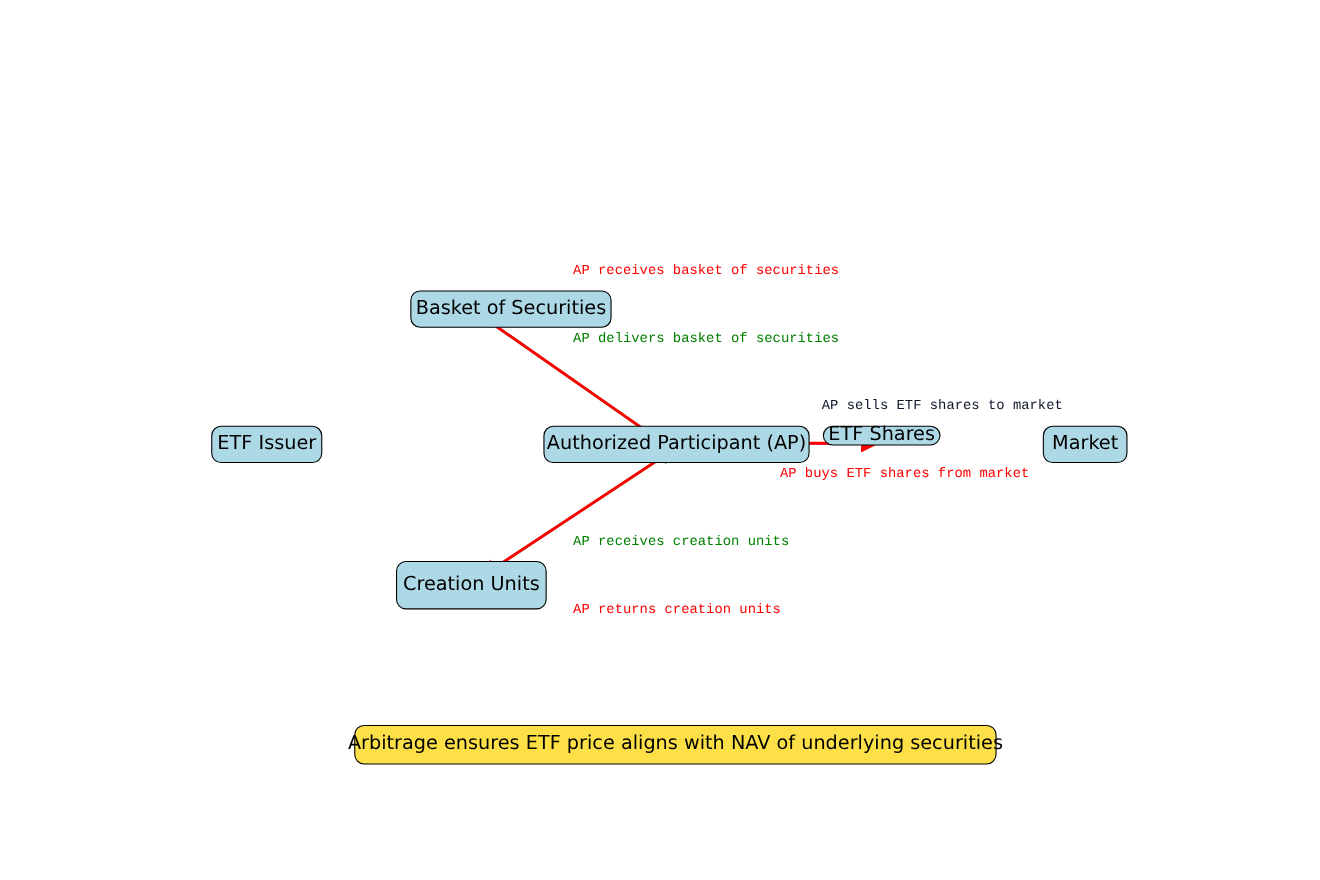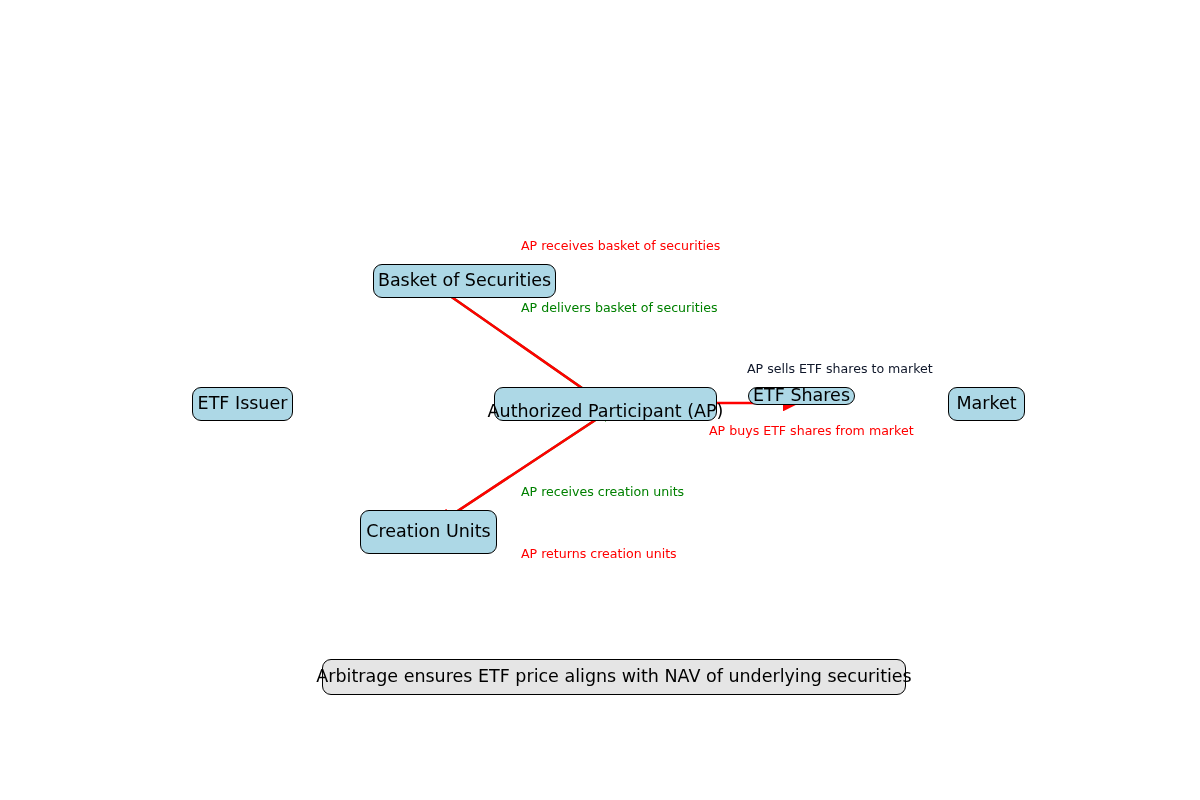--- a/index.html
+++ b/index.html
@@ -40,38 +40,39 @@
     justify-content: center;
     white-space: nowrap;
     font-size: 17.5px;
     line-height: 1;
     padding: 0 12px;
     height: 34px;
   }
   .note-box {
     position: absolute;
     box-sizing: border-box;
-    background: #e5e5e5;
+    background: #fde047;
     border: 1.4px solid #000000;
     border-radius: 9px;
     color: #000000;
     display: flex;
     align-items: center;
     justify-content: center;
     white-space: nowrap;
     font-size: 17.5px;
     line-height: 1;
     padding: 0 14px;
     height: 36px;
   }
   .edge-label {
     position: absolute;
     white-space: nowrap;
     font-size: 12.6px;
     line-height: 1;
+    font-family: Liberation Mono, monospace;
   }
   .lbl-red   { color: #ff0000; }
   .lbl-green { color: #008000; }
   .lbl-blue  { color: #0f172a; margin-left: 39px; }
 </style>
 </head>
 <body>
 
 <div id="canvas">
 
@@ -97,21 +98,21 @@
       </g>
   </svg>
 
   <div id="nodes-group">
       <div class="node" style="left: 192px; top: 387px; width: 101px; height: 34px;">
         <span>ETF Issuer</span>
       </div>
       <div class="node" style="left: 337px; top: 264px; width: 183px; height: 34px; margin-left: 36px;">
         <span>Basket of Securities</span>
       </div>
-      <div class="node" style="left: 494px; top: 387px; width: 223px; height: 34px; align-items: flex-end;">
+      <div class="node" style="left: 494px; top: 387px; width: 242px; height: 34px;">
         <span>Authorized Participant (AP)</span>
       </div>
       <div class="node" style="left: 748px; top: 387px; width: 107px; height: 18px;">
         <span>ETF Shares</span>
       </div>
       <div class="node" style="left: 948px; top: 387px; width: 77px; height: 34px;">
         <span>Market</span>
       </div>
       <div class="node" style="left: 360px; top: 510px; width: 137px; height: 44px;">
         <span>Creation Units</span>

